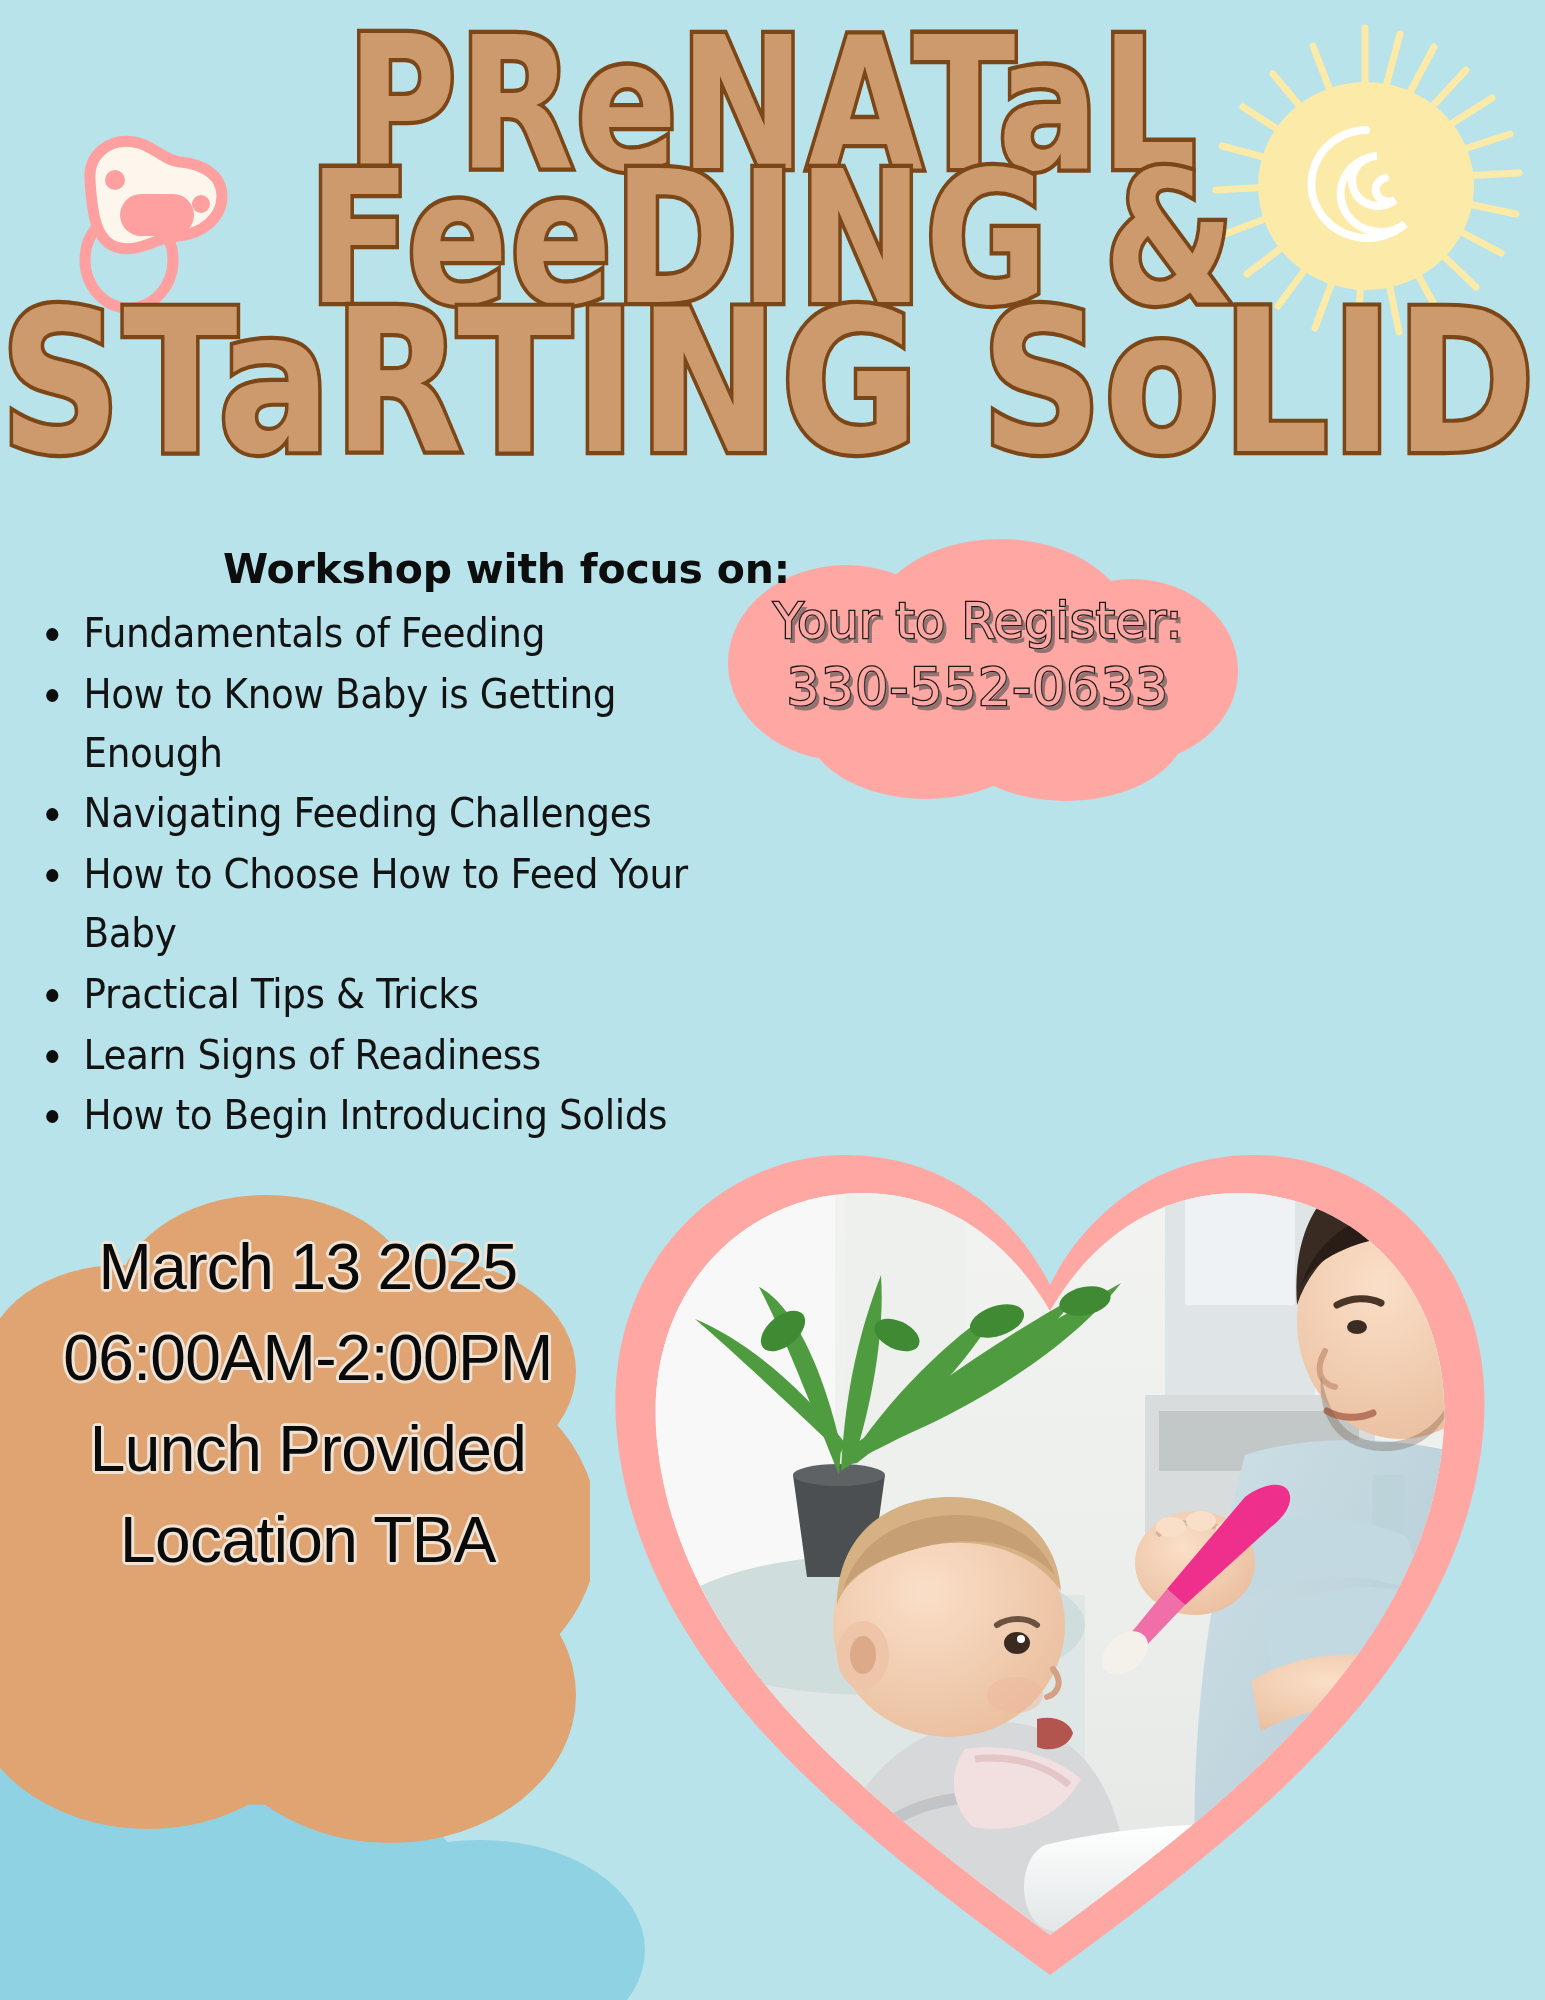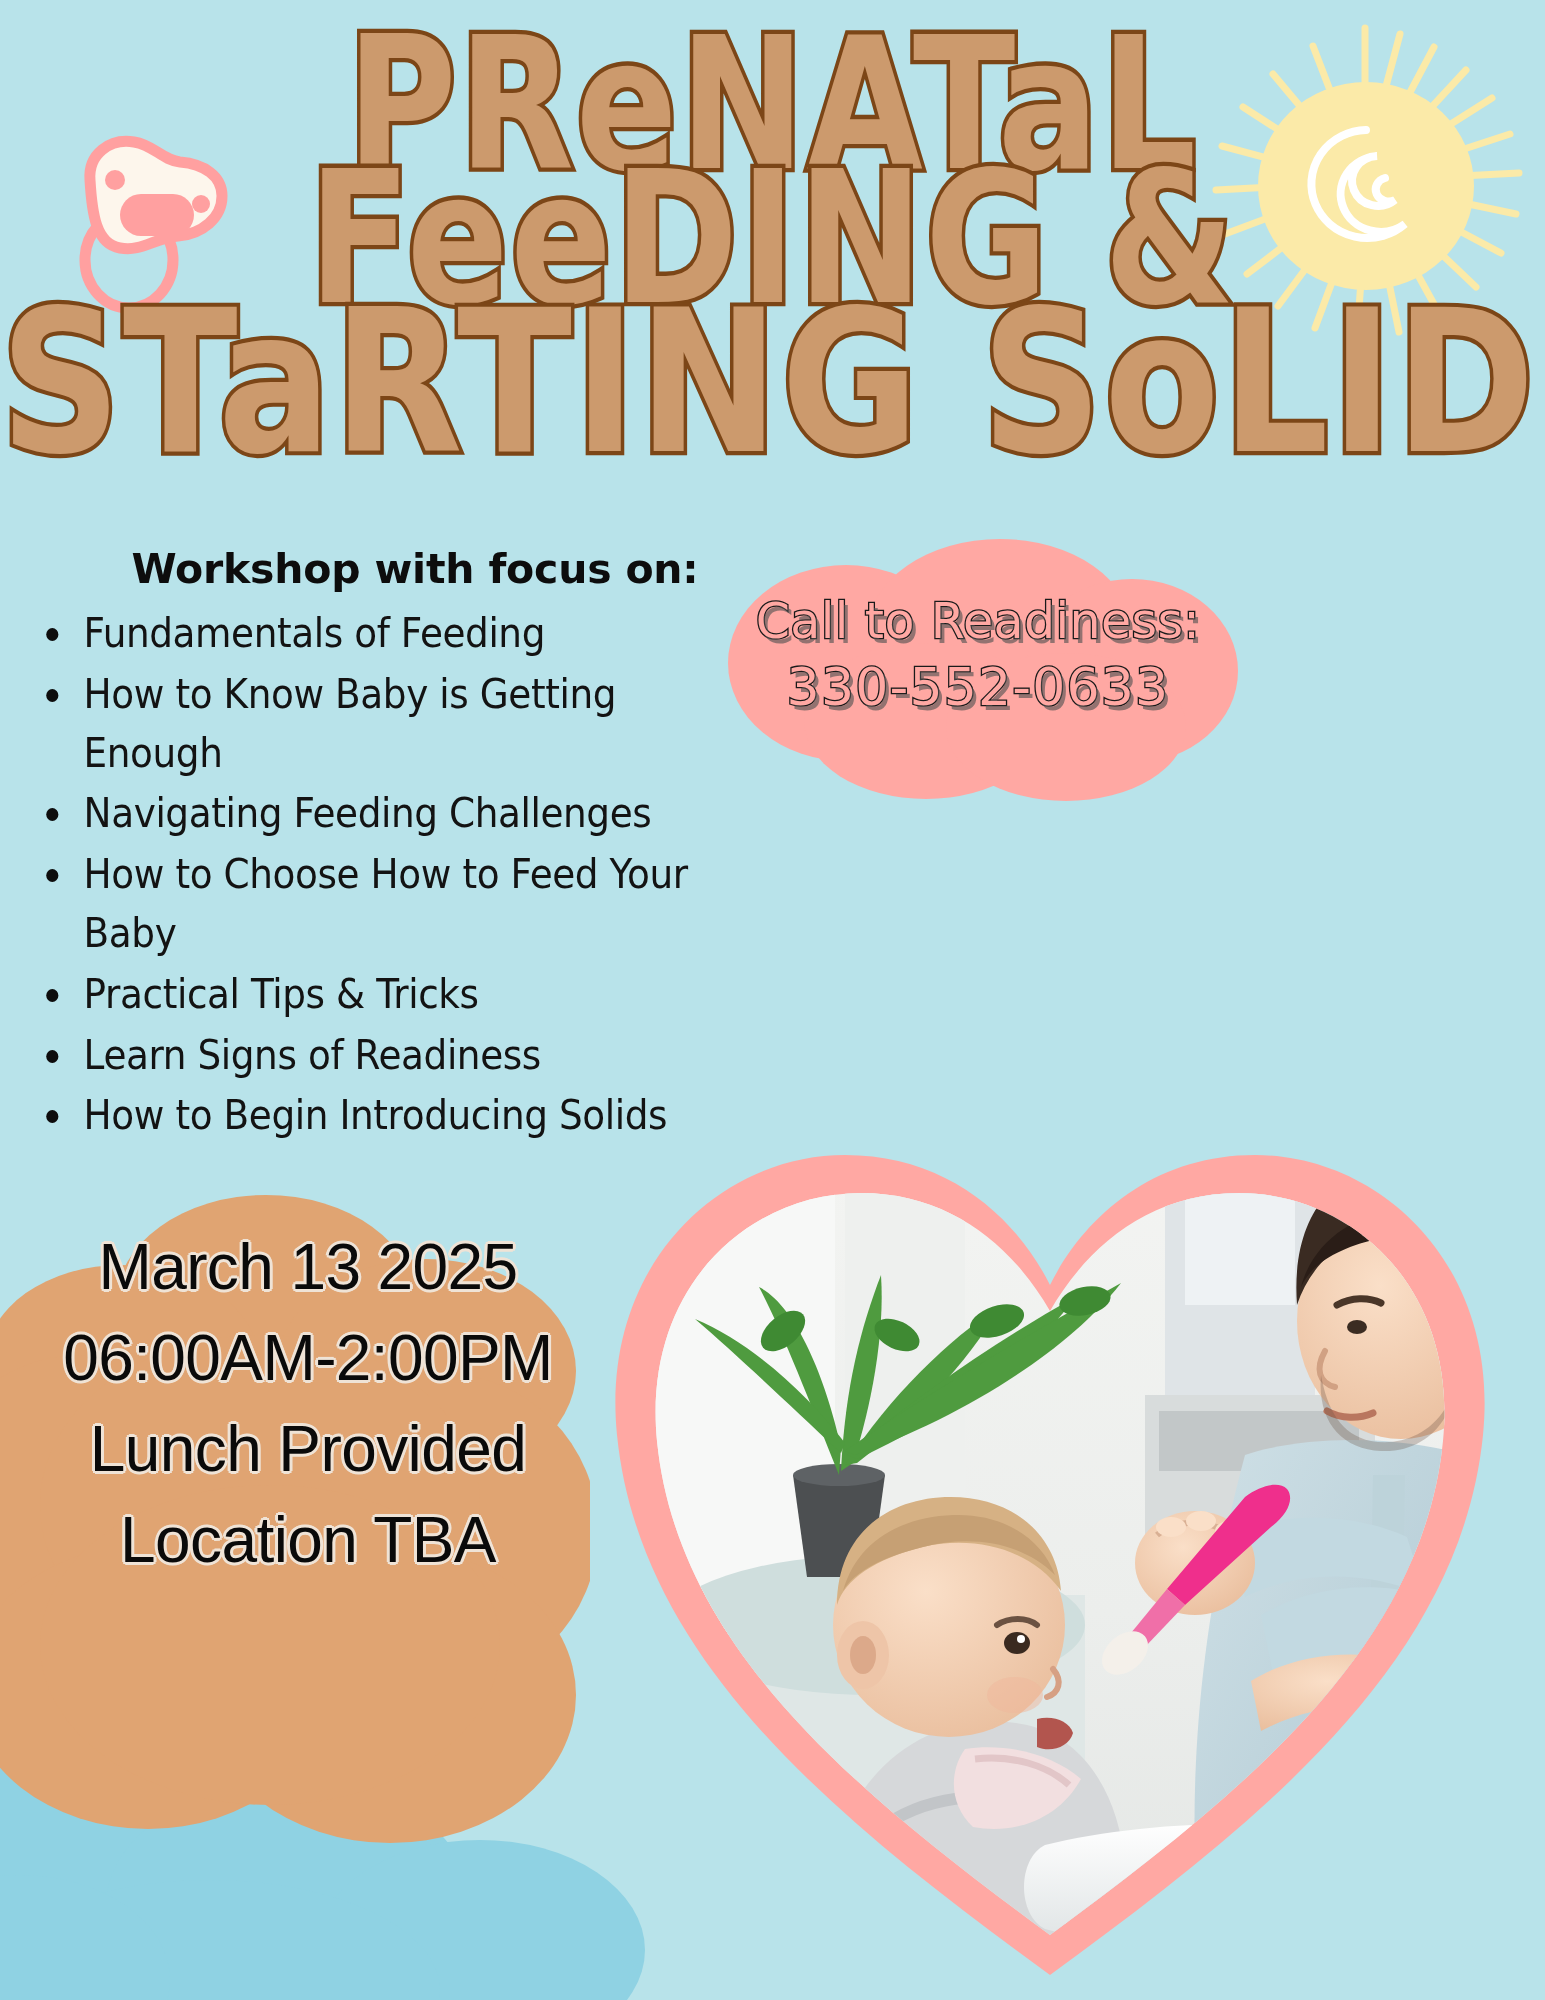--- a/index.html
+++ b/index.html
@@ -34,21 +34,21 @@
   }
   .t1{font-size:150px; transform:scaleY(1.22) scaleX(1.0); transform-origin:center top; margin-top:24px;}
   .t2{font-size:150px; transform:scaleY(1.22); transform-origin:center top; margin-top:-6px;}
   .t3{font-size:168px; transform:scaleY(1.18); transform-origin:center top; margin-top:-2px;}
 
   
   .content{position:absolute;left:0;top:545px;width:790px;z-index:7;}
   .focus-head{
     font-family:"DejaVu Sans", sans-serif;
     font-weight:bold;font-size:41px;color:#0d0d0d;
-    text-align:center;margin:0 0 8px 0;padding-left:40px;
+    text-align:right;margin:0 0 8px 0;padding-left:40px;
     letter-spacing:-.2px;
   }
   ul.bullets{list-style:none;margin:11px;padding:0 0 0 24px;}
   ul.bullets li{
     position:relative;
     font-family:"DejaVu Sans", sans-serif;
     font-size:40px;color:#131313;
     line-height:1.47;
     padding-left:52px;margin:0 0 2px 0;
     letter-spacing:-.45px;
@@ -357,21 +357,21 @@
       <g fill="#ffa8a3">
         <ellipse cx="128" cy="128" rx="118" ry="98"></ellipse>
         <ellipse cx="282" cy="96" rx="132" ry="92"></ellipse>
         <ellipse cx="414" cy="136" rx="106" ry="92"></ellipse>
         <ellipse cx="208" cy="186" rx="122" ry="78"></ellipse>
         <ellipse cx="348" cy="192" rx="120" ry="74"></ellipse>
       </g>
     </svg>
   </div>
   <div class="register-text">
-    <div class="reg-line">Call to Readiness:</div>
+    <div class="reg-line">Your to Register:</div>
     <div class="reg-line phone">330-552-0633</div>
   </div>
 
   <div class="tan-cloud">
     <svg viewBox="0 0 620 680" width="620" height="680">
       <g fill="#e0a472">
         <ellipse cx="296" cy="128" rx="150" ry="108"></ellipse>
         <ellipse cx="152" cy="186" rx="136" ry="96"></ellipse>
         <ellipse cx="456" cy="196" rx="150" ry="112"></ellipse>
         <ellipse cx="110" cy="330" rx="150" ry="150"></ellipse>

